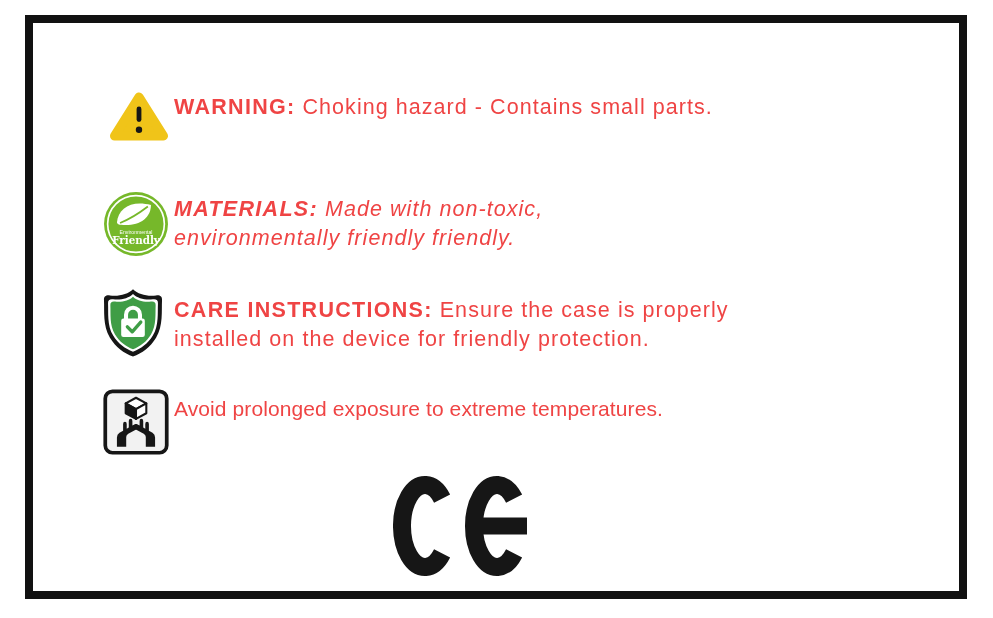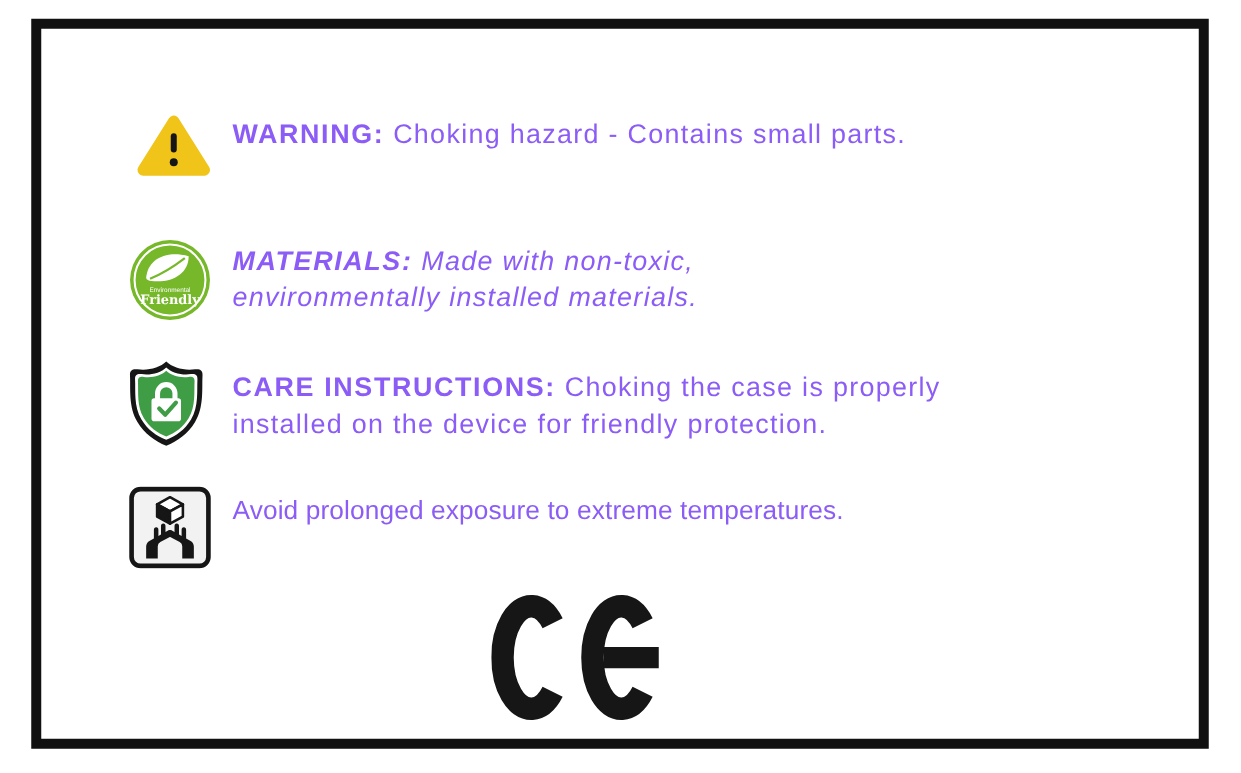--- a/index.html
+++ b/index.html
@@ -24,26 +24,26 @@
     display: flex;
     align-items: flex-start;
   }
   .icon-col {
     flex: 0 0 72px;
     width: 72px;
     display: flex;
     justify-content: flex-end;
   }
   .txt {
-    margin-left: 17px;
+    margin-left: 5px;
     font-size: 21.5px;
     line-height: 29px;
     letter-spacing: 1.05px;
     white-space: nowrap;
-    color: #8b5cf6;
+    color: #ef4444;
   }
   .txt p { margin: 0; }
   .txt b { font-weight: 700; letter-spacing: 1.3px; }
   .sec-warning   { top: 90px; }
   .sec-materials { top: 191px; }
   .sec-usage     { top: 286px; }
   .sec-care      { top: 389px; }
   .sec-warning  .txt { margin-top: 3px; }
   .sec-materials .txt { margin-top: 4px; font-style: italic; }
   .sec-usage    .txt { margin-top: 10px; }
@@ -79,40 +79,40 @@
       <circle cx="32" cy="32" r="31" fill="#76B82A"></circle>
       <circle cx="32" cy="32" r="27.5" fill="none" stroke="#ffffff" stroke-width="1.6"></circle>
       <path d="M13.5 30.5 C14.5 16.5 28 8.5 46.5 13.5 C46.5 26.5 34.5 34.5 17.5 32.8 C15.5 32.6 13.8 32 13.5 30.5 Z" fill="#ffffff"></path>
       <path d="M16.5 31 C24 28 35 21.5 43.5 15" stroke="#76B82A" stroke-width="1.7" fill="none"></path>
       <text x="32" y="41.5" text-anchor="middle" font-size="5" fill="#ffffff" font-family="Liberation Sans, sans-serif">Environmental</text>
       <text x="32" y="51" text-anchor="middle" font-size="10" font-weight="bold" fill="#ffffff" font-family="DejaVu Serif, serif">Friendly</text>
     </svg>
   </div>
   <div class="txt">
     <p><b>MATERIALS:</b> <span>Made with non-toxic,</span></p>
-    <p>environmentally installed materials.</p>
+    <p>environmentally friendly friendly.</p>
   </div>
 </div>
 
 <div class="sec sec-usage">
   <div class="icon-col">
     <svg width="74" height="74" viewBox="0 0 64 64" aria-hidden="true">
       <defs>
         <path id="shield-path" d="M32 2 C36.5 6.5 45 8.6 52.5 7.5 C56 7.1 58 8.2 57.8 11.8 C57.3 21 59 34.5 52.5 45 C47.5 53.3 40 58.8 32 61.8 C24 58.8 16.5 53.3 11.5 45 C5 34.5 6.7 21 6.2 11.8 C6 8.2 8 7.1 11.5 7.5 C19 8.6 27.5 6.5 32 2 Z"></path>
       </defs>
       <use href="#shield-path" fill="#161616"></use>
       <use href="#shield-path" fill="#ffffff" transform="translate(4.48,4.48) scale(0.86)"></use>
       <use href="#shield-path" fill="#3F9D46" transform="translate(7.04,7.04) scale(0.78)"></use>
       <path d="M25.8 29 v-4.4 a6.2 6.2 0 0 1 12.4 0 V29" fill="none" stroke="#ffffff" stroke-width="3.6"></path>
       <rect x="21.5" y="28" width="21" height="16.5" rx="2" fill="#ffffff"></rect>
       <path d="M27 35.4 l4.3 4.4 7.6-8.6" fill="none" stroke="#3F9D46" stroke-width="3" stroke-linecap="round" stroke-linejoin="round"></path>
     </svg>
   </div>
   <div class="txt">
-    <p><b>CARE INSTRUCTIONS:</b> <span>Choking the case is properly</span></p>
+    <p><b>CARE INSTRUCTIONS:</b> <span>Ensure the case is properly</span></p>
     <p>installed on the device for friendly protection.</p>
   </div>
 </div>
 
 <div class="sec sec-care">
   <div class="icon-col">
     <svg width="66" height="66" viewBox="0 0 64 64" aria-hidden="true">
       <rect x="2.2" y="2.2" width="59.6" height="59.6" rx="7" fill="#F2F2F2" stroke="#161616" stroke-width="3.6"></rect>
       <g stroke="#161616" stroke-width="2" stroke-linejoin="round">
         <path d="M32 8.5 l10 5.5 L32 19.5 l-10 -5.5 Z" fill="#ffffff"></path>

